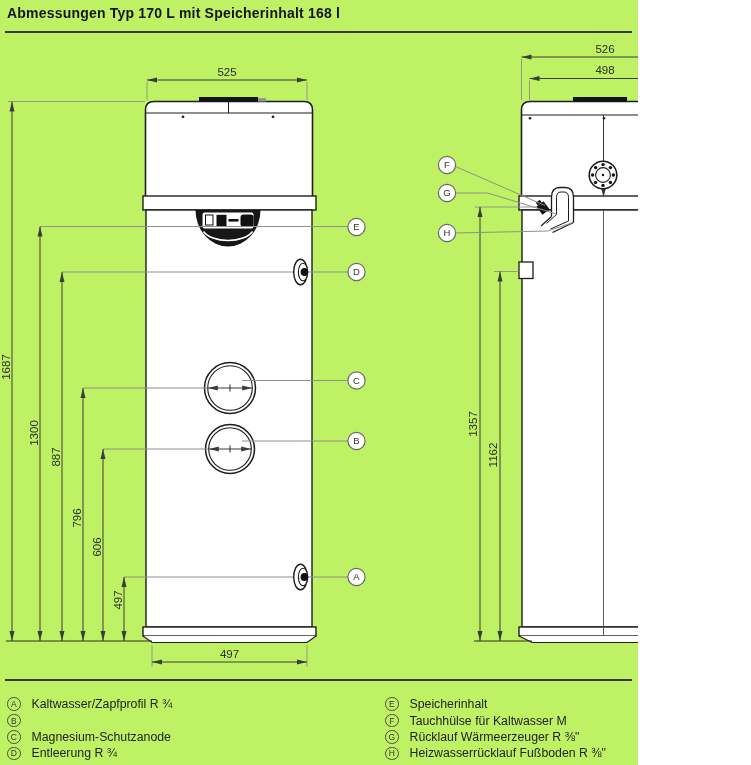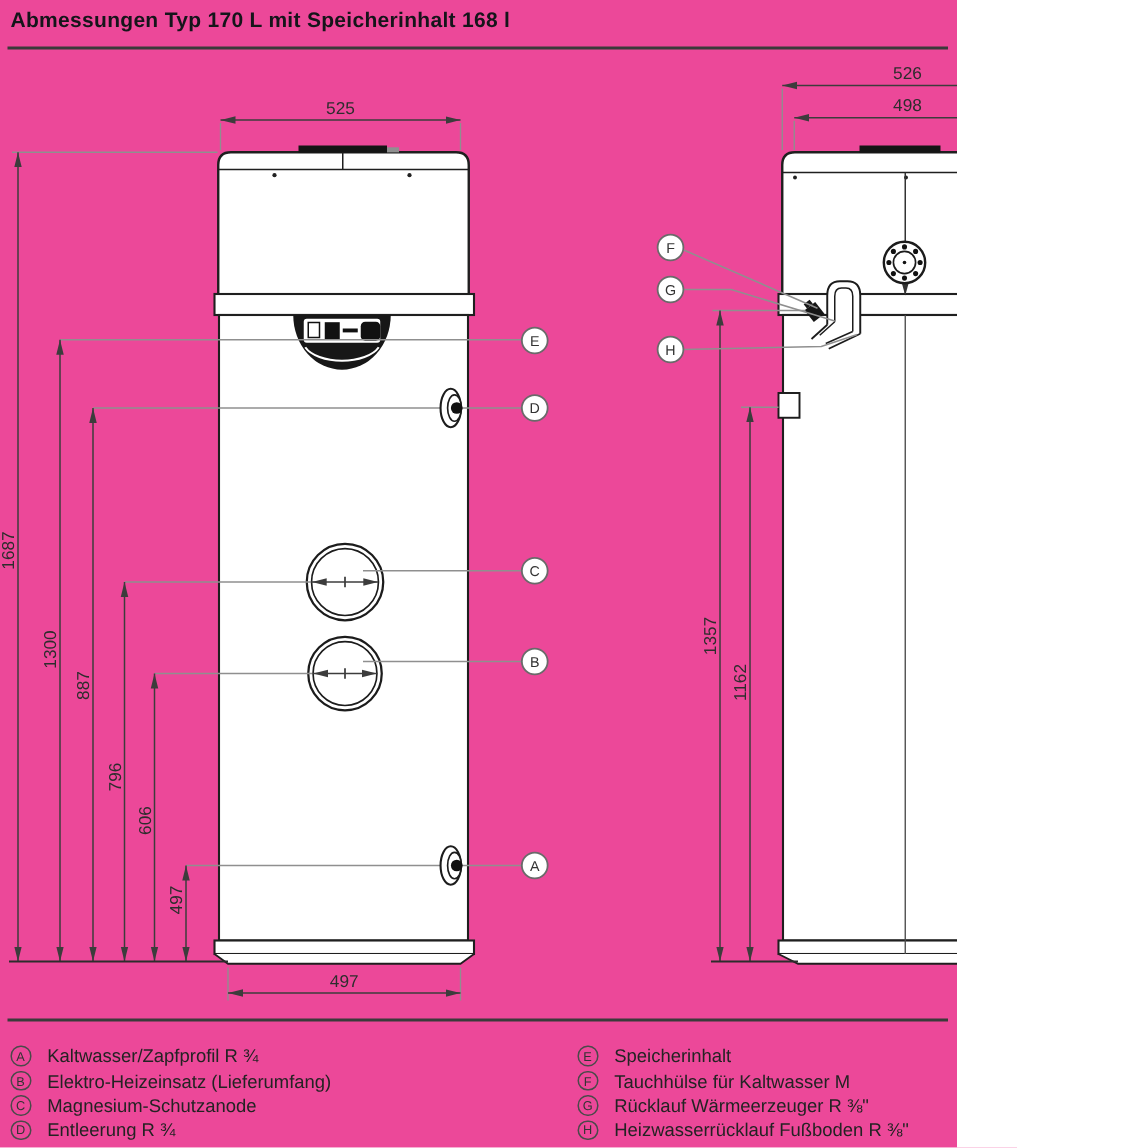--- a/index.html
+++ b/index.html
@@ -1,16 +1,16 @@
 <!DOCTYPE html>
 <html><head>
 <meta charset="utf-8">
 <style>
   html,body{margin:0;padding:0;background:#fff;}
-  .page{position:relative;width:638px;height:765px;background:#ec4899;overflow:hidden;
+  .page{position:relative;width:638px;height:765px;background:#bef264;overflow:hidden;
         font-family:"Liberation Sans", sans-serif;}
   .title{position:absolute;left:7px;top:5px;font-size:14px;font-weight:700;color:#15151a;letter-spacing:.2px;}
   .rule{position:absolute;left:5px;right:6px;background:#3a3a3a;}
   .rule-top{top:31px;height:2px;}
   .rule-bottom{top:679px;height:1.5px;}
   .drawing{position:absolute;left:0;top:0;}
   .legendcol{position:absolute;top:696px;font-size:12.3px;color:#232323;}
   .legendcol.lc-left{left:7px;width:365px;}
   .legendcol.lc-right{left:385px;width:360px;}
   .lrow{display:flex;align-items:center;gap:11px;height:16.4px;}
@@ -254,21 +254,20 @@
 
   <div class="rule rule-bottom"></div>
 
   <div class="legendcol lc-left">
     <div class="lrow">
       <span class="badge">A</span>
       <span>Kaltwasser/Zapfprofil R ¾</span>
     </div>
     <div class="lrow">
       <span class="badge">B</span>
-      <span>Elektro-Heizeinsatz (Lieferumfang)</span>
     </div>
     <div class="lrow">
       <span class="badge">C</span>
       <span>Magnesium-Schutzanode</span>
     </div>
     <div class="lrow">
       <span class="badge">D</span>
       <span>Entleerung R ¾</span>
     </div>
   </div>

